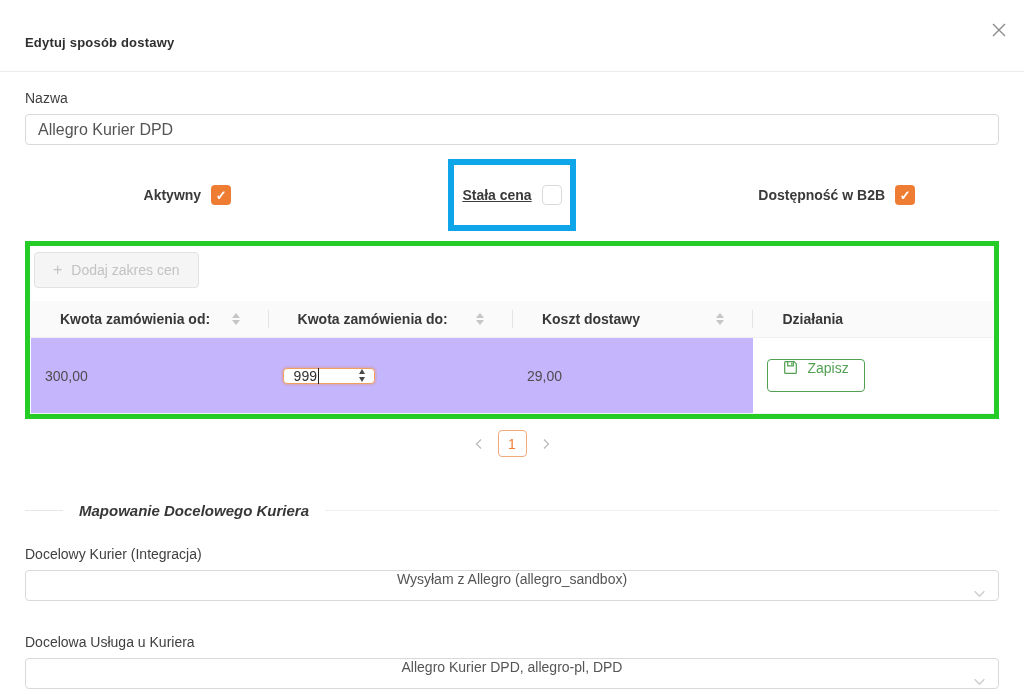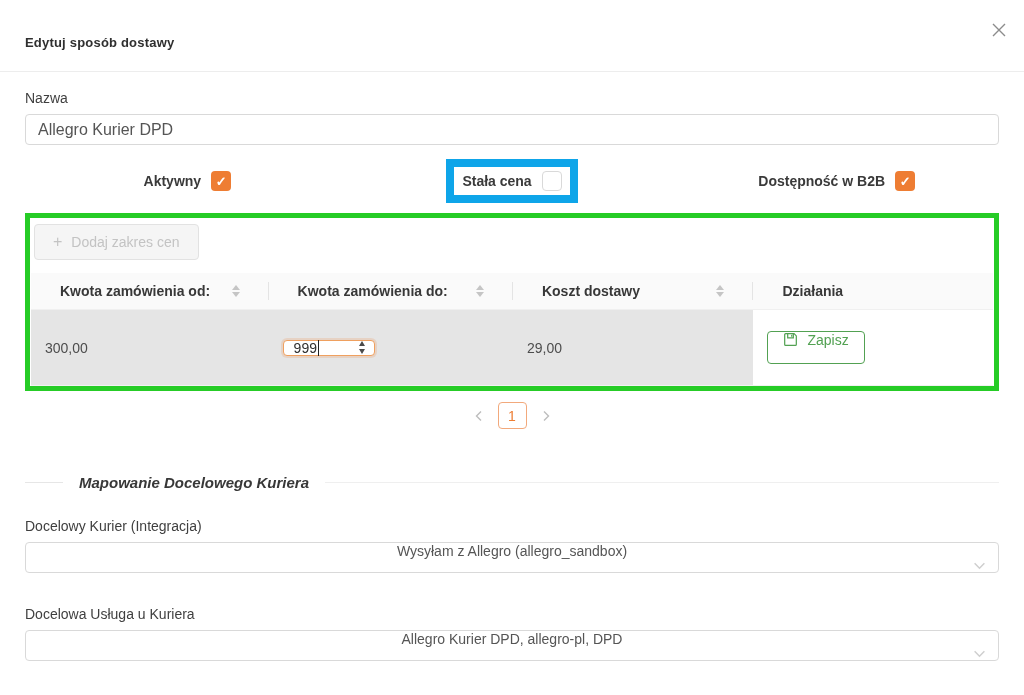--- a/index.html
+++ b/index.html
@@ -18,21 +18,21 @@
   .field-label { font-size:14px; font-weight:400; color:#3f3f3f; margin-bottom:8px; }
   .lbl-nazwa { margin-top:18px; }
   .text-input { width:100%; height:31px; border:1px solid #d9d9d9; border-radius:4px;
     padding:0 12px; font-size:16px; color:#555; font-family:"Liberation Sans",sans-serif;
     outline:none; background:#fff; }
 
   
   .checkbox-row { display:flex; margin-top:14px; }
   .cb-col { flex:1; display:flex; justify-content:center; align-items:center; }
   .cb-group { display:flex; align-items:center; gap:10px; padding:8px 12px; }
-  .cb-group.highlighted { border:8px solid #0ea5e9; padding:4px 8px; }
+  .cb-group.highlighted { border:6px solid #0ea5e9; padding:20px 8px;text-decoration:underline; }
   .cb-label { font-size:14px; font-weight:700; color:#3a3a3a; }
   .checkbox { width:20px; height:20px; border-radius:4px; display:flex;
     align-items:center; justify-content:center; cursor:pointer; }
   .checkbox.checked { background:#ee7d33; color:#fff; font-size:13px; font-weight:700; }
   .checkbox.unchecked { background:#fff; border:1px solid #d9d9d9; }
 
   
   .table-wrap { margin-top:10px; border:5px solid #26cc26; background:#fff;
     padding:5px 1px 0 1px; }
   .add-range-btn { display:inline-flex; align-items:center; gap:9px; height:36px;
@@ -46,21 +46,21 @@
     border-bottom:1px solid #f0f0f0; }
   .th-inner { display:flex; align-items:center; justify-content:space-between; }
   .price-table th:not(:last-child)::after { content:""; position:absolute; right:0;
     top:9px; bottom:9px; width:1px; background:#e4e4e4; }
   .sorter { display:flex; flex-direction:column; gap:2px; cursor:pointer; }
   .sorter .up { width:0; height:0; border-left:4px solid transparent;
     border-right:4px solid transparent; border-bottom:5px solid #c5c5c5; }
   .sorter .down { width:0; height:0; border-left:4px solid transparent;
     border-right:4px solid transparent; border-top:5px solid #c5c5c5; }
   .price-table td { padding:21px 14px; font-size:14px; color:#4d4d4d;
-    border-bottom:1px solid #f2f2f2; background:#e5e5e5; }
+    border-bottom:1px solid #f2f2f2; background:#c4b5fd; }
   .price-table td.action-cell { background:#fff; }
 
   
   .num-input { display:inline-flex; align-items:center; width:92px; height:16px;
     background:#fff; border:1px solid #efa05f; border-radius:4px;
     box-shadow:0 0 0 2px rgba(238,125,51,.18); padding:0 4px 0 10px; cursor:text; }
   .num-value { font-size:14px; color:#2f2f2f; }
   .text-caret { width:1px; height:16px; background:#222; margin-left:1px; }
   .num-spin { margin-left:auto; display:flex; flex-direction:column; gap:3px;
     padding:0 5px; cursor:pointer; }

